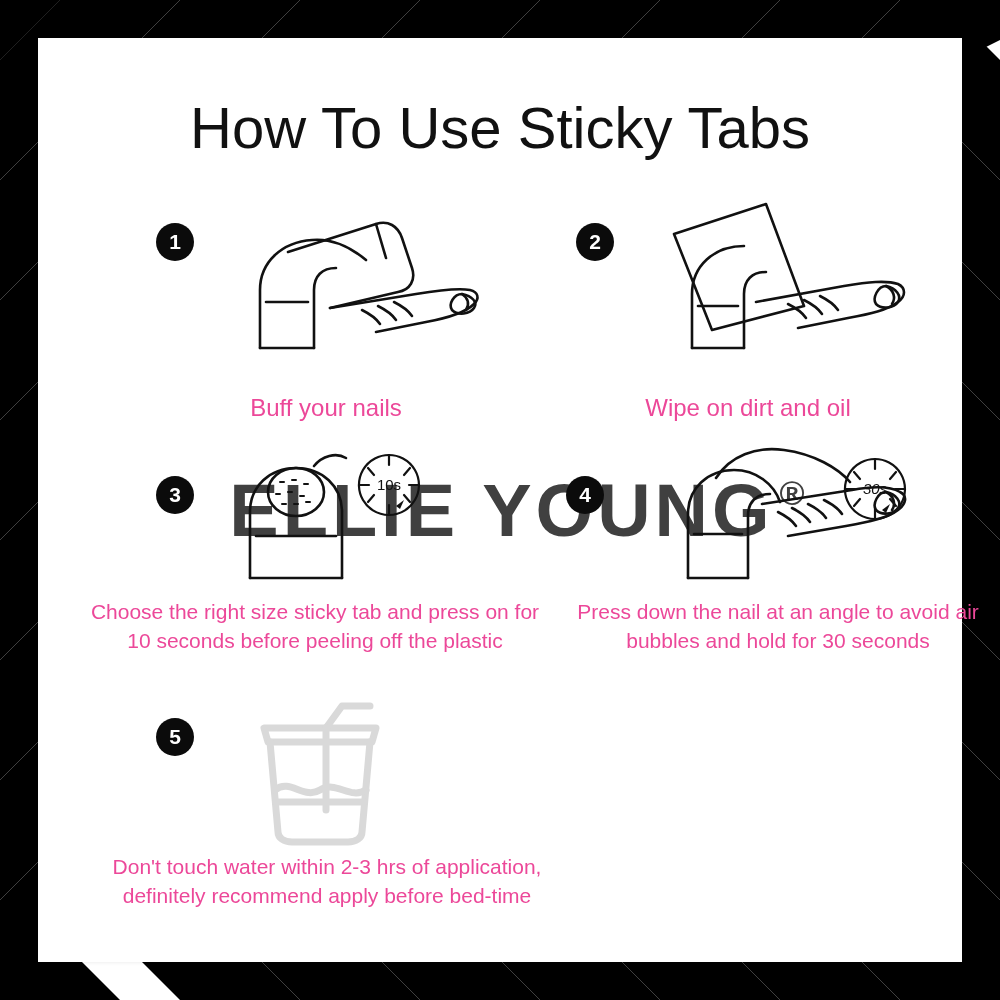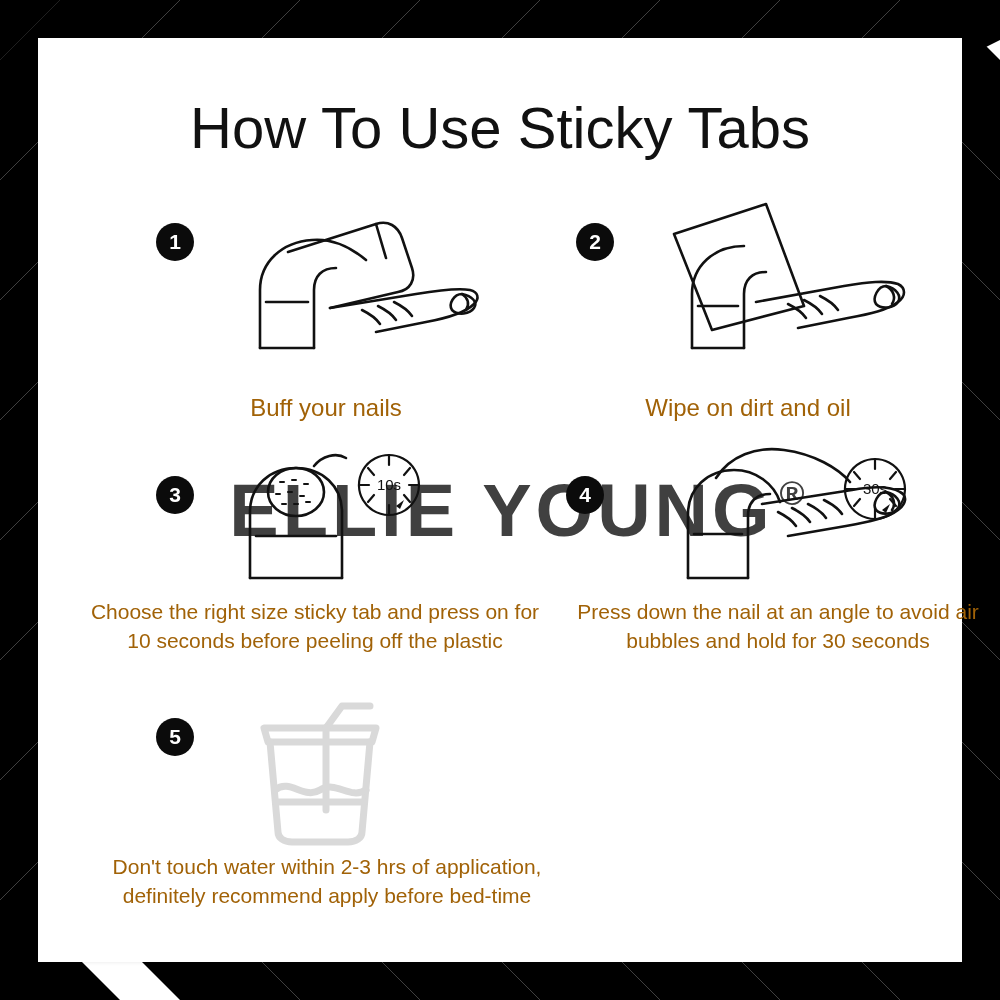--- a/index.html
+++ b/index.html
@@ -95,21 +95,21 @@
     font-family: "Liberation Sans", sans-serif;
   }
   .art {
     position: absolute;
   }
   .caption {
     position: absolute;
     text-align: center;
     font-size: 24px;
     line-height: 1.28;
-    color: #a16207;
+    color: #ec4899;
     font-family: "Liberation Sans", sans-serif;
   }
   .caption.small {
     font-size: 21px;
     line-height: 1.36;
   }
 
   
   #step1 { left: 78px;  top: 150px; width: 420px; height: 270px; }
   #step2 { left: 500px; top: 150px; width: 420px; height: 270px; }
@@ -315,21 +315,21 @@
             <path d="M258,54 C266,58 268,66 264,72"></path>
             <path d="M258,54 C268,56 274,64 270,70 C266,76 254,78 248,72 C244,66 250,54 258,54 Z"></path>
             <path d="M196,62 C204,66 210,70 214,76"></path>
             <path d="M180,66 C188,70 194,74 198,80"></path>
             <path d="M164,70 C172,74 178,78 182,84"></path>
             <path d="M150,74 C158,78 164,82 168,88"></path>
           </g>
         </svg>
       </div>
 
-      <div style="position:absolute;left:300px;top:14px;">
+      <div style="position:absolute;left:300px;top:14px;font-style:italic;">
         <svg width="74" height="74" viewBox="0 0 74 74" xmlns="http://www.w3.org/2000/svg">
           <g fill="none" stroke="#111111" stroke-width="2.2" stroke-linecap="round">
             <path d="M37,7 A30,30 0 1,1 36.9,7"></path>
             <path d="M37,7 L37,17"></path>
             <path d="M67,37 L57,37"></path>
             <path d="M37,67 L37,57"></path>
             <path d="M7,37 L17,37"></path>
             <path d="M58,20 L52,27"></path>
             <path d="M58,54 L52,47"></path>
             <path d="M16,54 L22,47"></path>

